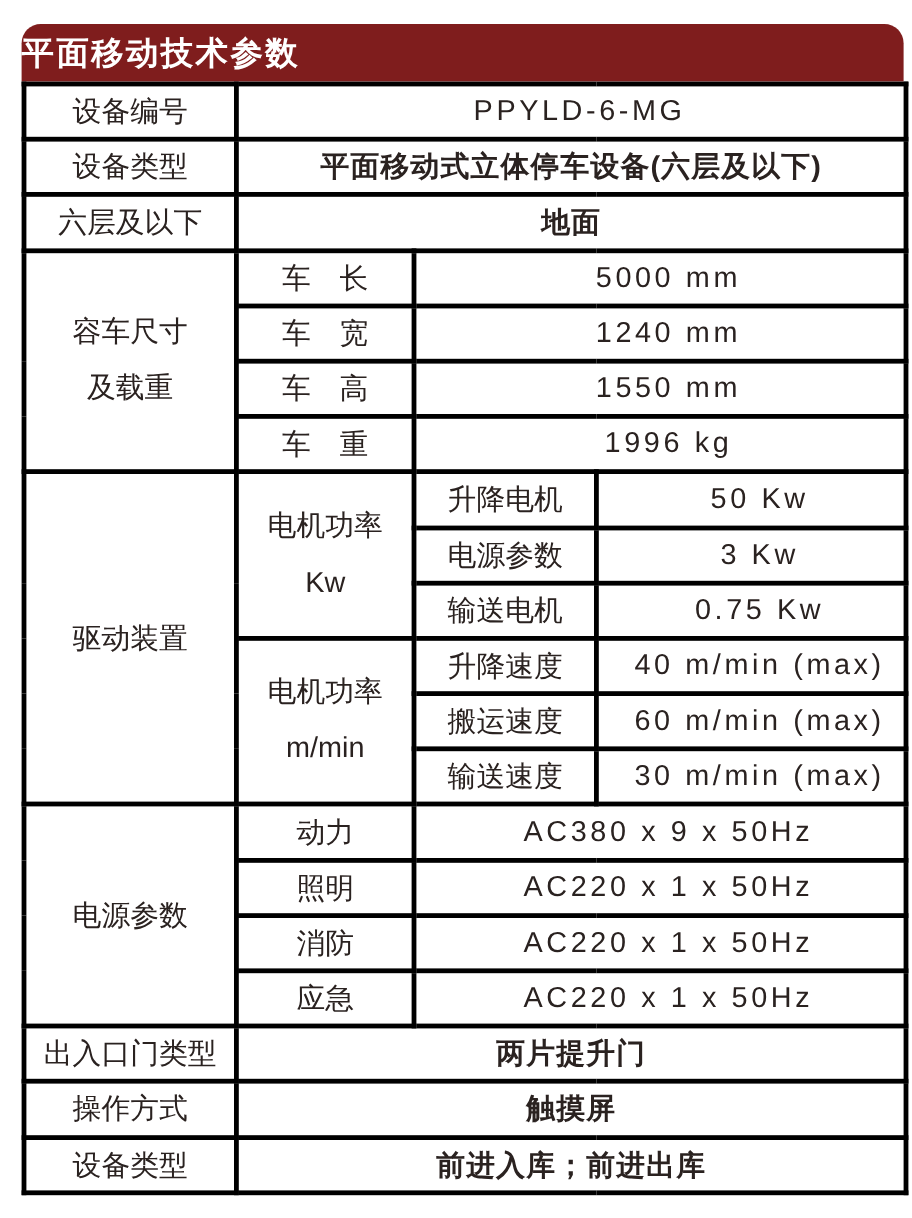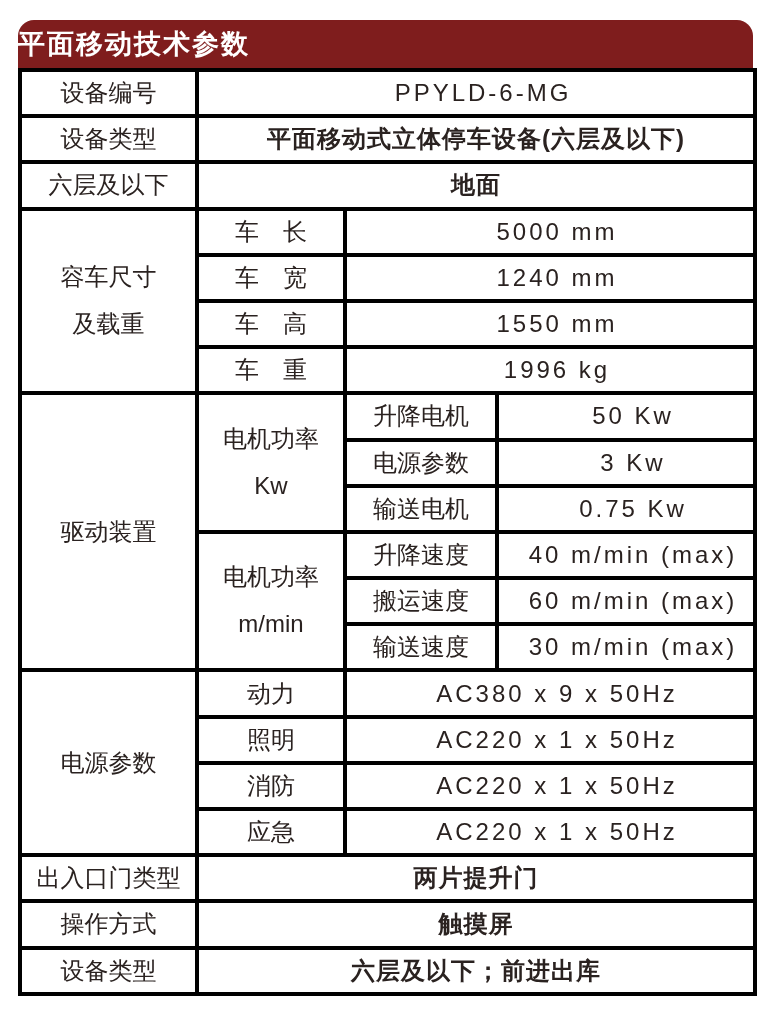--- a/index.html
+++ b/index.html
@@ -150,17 +150,17 @@
     <tr>
       <td>出入口门类型</td>
       <td colspan="3" class="cn-val">两片提升门</td>
     </tr>
     <tr>
       <td>操作方式</td>
       <td colspan="3" class="cn-val">触摸屏</td>
     </tr>
     <tr>
       <td>设备类型</td>
-      <td colspan="3" class="cn-val">六层及以下；前进出库</td>
+      <td colspan="3" class="cn-val">前进入库；前进出库</td>
     </tr>
   </tbody>
     </table>
 </div>
 
 </body></html>

